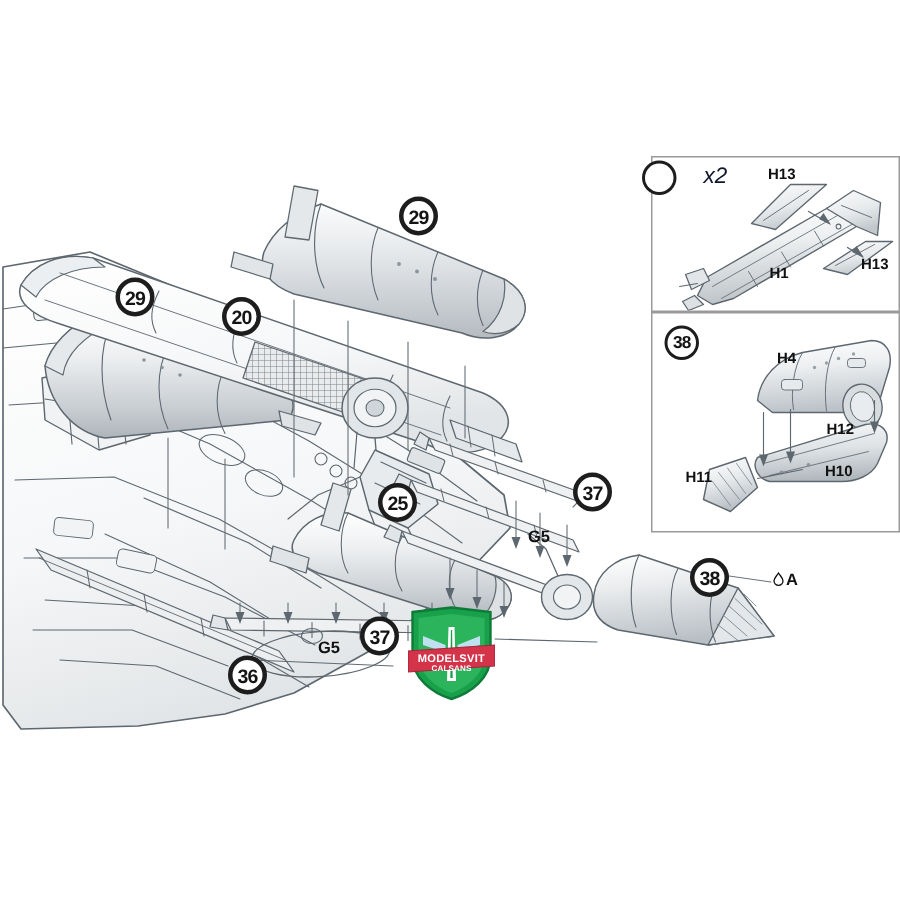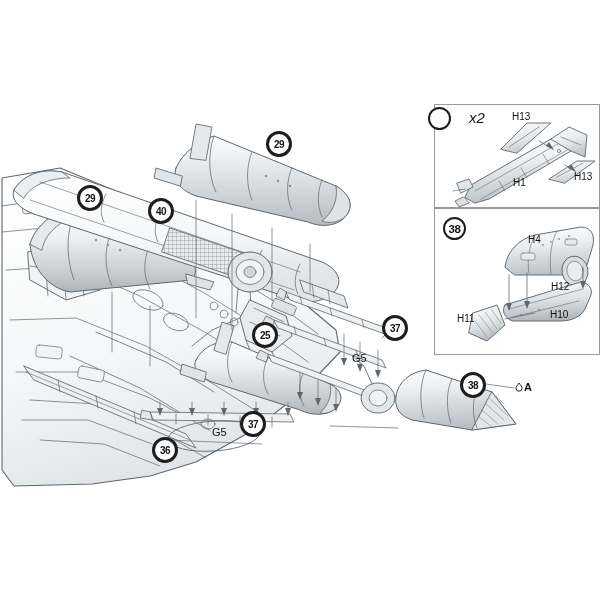--- a/index.html
+++ b/index.html
@@ -40,39 +40,39 @@
     position: absolute;
     width: 26px;
     height: 26px;
     border-radius: 50%;
     background: #ffffff;
     border: 3px solid #1d1d1d;
     box-sizing: border-box;
     display: flex;
     align-items: center;
     justify-content: center;
-    font-size: 10px;
+    font-size: 13px;
     font-weight: bold;
     color: #141414;
     letter-spacing: -0.5px;
     font-family: "Liberation Sans", sans-serif;
     z-index: 40;
   }
   .callout.small {
     width: 23px;
     height: 23px;
     border-width: 2.5px;
     font-size: 11.5px;
   }
 
   
   .part-label {
     position: absolute;
     font-size: 11px;
-    font-weight: normal;
+    font-weight: bold;
     color: #111111;
     font-family: "Liberation Sans", sans-serif;
     white-space: nowrap;
     z-index: 40;
   }
   .part-label.tiny { font-size: 10px; }
 
   
   .inset-panel {
     position: absolute;
@@ -404,21 +404,21 @@
         <path d="M192 416 L189 408 L195 408 Z"></path>
         <path d="M224 416 L221 408 L227 408 Z"></path>
         <path d="M256 416 L253 408 L259 408 Z"></path>
         <path d="M288 416 L285 408 L291 408 Z"></path>
       </g>
     </g>
   </svg>
 
   <div class="callout" style="left:266px; top:131px;">29</div>
   <div class="callout" style="left:77px; top:185px;">29</div>
-  <div class="callout" style="left:148px; top:198px;">40</div>
+  <div class="callout" style="left:148px; top:198px;">20</div>
   <div class="callout" style="left:252px; top:322px;">25</div>
   <div class="callout" style="left:382px; top:315px;">37</div>
   <div class="callout" style="left:240px; top:411px;">37</div>
   <div class="callout" style="left:152px; top:437px;text-align:center;">36</div>
   <div class="callout" style="left:460px; top:372px;">38</div>
 
   <div class="part-label" style="left:352px; top:352px;">G5</div>
   <div class="part-label" style="left:212px; top:426px;">G5</div>
 
   <div id="glue-marker-a">
@@ -552,20 +552,38 @@
       </g>
       <g fill="#5d676f" stroke="none">
         <path d="M74 102 L71 94 L77 94 Z"></path>
         <path d="M92 100 L89 92 L95 92 Z"></path>
         <path d="M148 80 L145 72 L151 72 Z"></path>
       </g>
     </svg>
 
     <div class="callout small" style="left:8px; top:8px; position:absolute;">38</div>
 
-    <div class="part-label tiny" style="left:93px; top:25px;">H4</div>
+    <div class="part-label tiny" style="left:83px; top:25px;">H4</div>
     <div class="part-label tiny" style="left:116px; top:72px;">H12</div>
     <div class="part-label tiny" style="left:115px; top:100px;text-align:center;">H10</div>
     <div class="part-label tiny" style="left:22px; top:104px;text-align:right;">H11</div>
   </div>
 
+  <div id="logo-badge">
+    <svg width="58" height="64" viewBox="0 0 58 64">
+      <path d="M3 4 L29 1 L55 4 L55 34 C55 48, 42 58, 29 62 C16 58, 3 48, 3 34 Z" fill="#19a04a" stroke="#0e7a37" stroke-width="1.6"></path>
+      <path d="M7 8 L29 5.4 L51 8 L51 33 C51 45, 40 54, 29 58 C18 54, 7 45, 7 33 Z" fill="#2bb45c" stroke="none"></path>
+
+      <path d="M10 20 L25 26 L25 31 L10 26 Z" fill="#bfe0ee"></path>
+      <path d="M11 29 L25 34 L25 39 L12 34 Z" fill="#bfe0ee"></path>
+      <path d="M48 20 L33 26 L33 31 L48 26 Z" fill="#bfe0ee"></path>
+      <path d="M47 29 L33 34 L33 39 L46 34 Z" fill="#bfe0ee"></path>
+
+      <path d="M27 14 L31 14 L32 50 L26 50 Z" fill="#ffffff"></path>
+      <path d="M28.6 16 L29.4 16 L29.8 48 L28.2 48 Z" fill="#19a04a"></path>
+
+      <path d="M0 30 L58 26 L58 40 L0 44 Z" fill="#d4344a" stroke="#a6233a" stroke-width="0.8"></path>
+    </svg>
+    <div class="logo-text" id="logo-name">MODELSVIT</div>
+    <div class="logo-text" id="logo-sub">CALSANS</div>
+  </div>
 
 </div>
 
 </body></html>

